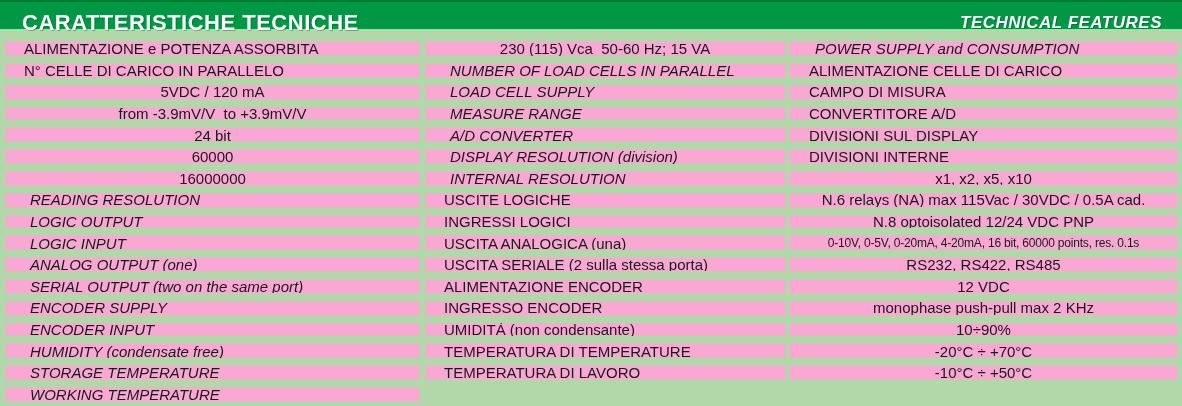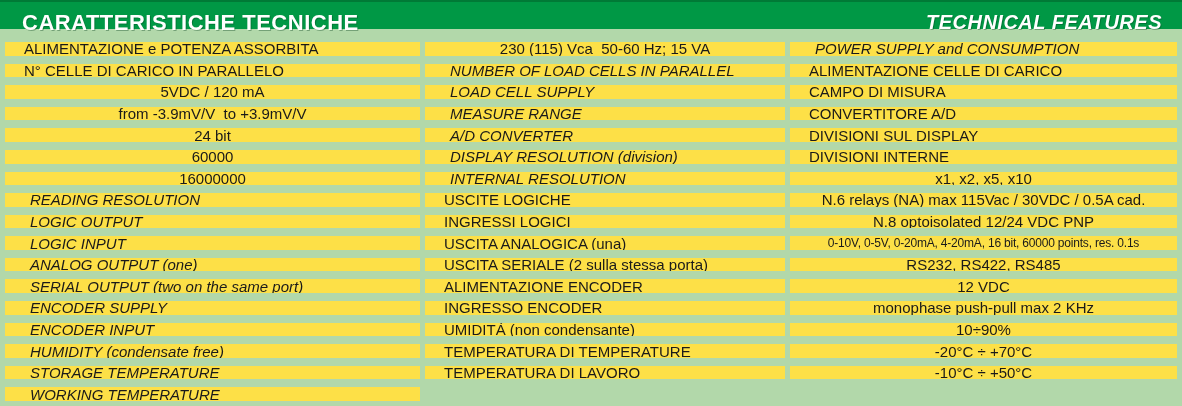--- a/index.html
+++ b/index.html
@@ -26,38 +26,38 @@
     font-weight: bold;
     font-size: 22px;
     letter-spacing: 0.5px;
     text-shadow: 1px 1px 0 rgba(0,60,25,0.35);
     white-space: pre;
   }
   .header .title-en {
     color: #ffffff;
     font-weight: bold;
     font-style: italic;
-    font-size: 20px;
+    font-size: 17px;
     letter-spacing: 0.5px;
     text-shadow: 1px 1px 0 rgba(0,60,25,0.35);
     white-space: pre;
   }
   .grid {
     box-sizing: border-box;
     height: 377px;
     background: #b2d8aa;
     padding: 5px;
     display: grid;
     grid-template-columns: 415px 360px 1fr;
     column-gap: 5px;
     row-gap: 0;
     grid-auto-rows: 1fr;
   }
   .cell {
-    background: #fde047;
+    background: #f9a8d4;
     display: flex;
     align-items: center;
     font-size: 15px;
     line-height: 1;
     white-space: pre;
     overflow: hidden;
     margin-top: 8px;
   }
   .cell.it { padding-left: 19px; }
   .cell.val { justify-content: center; text-align: center; }

